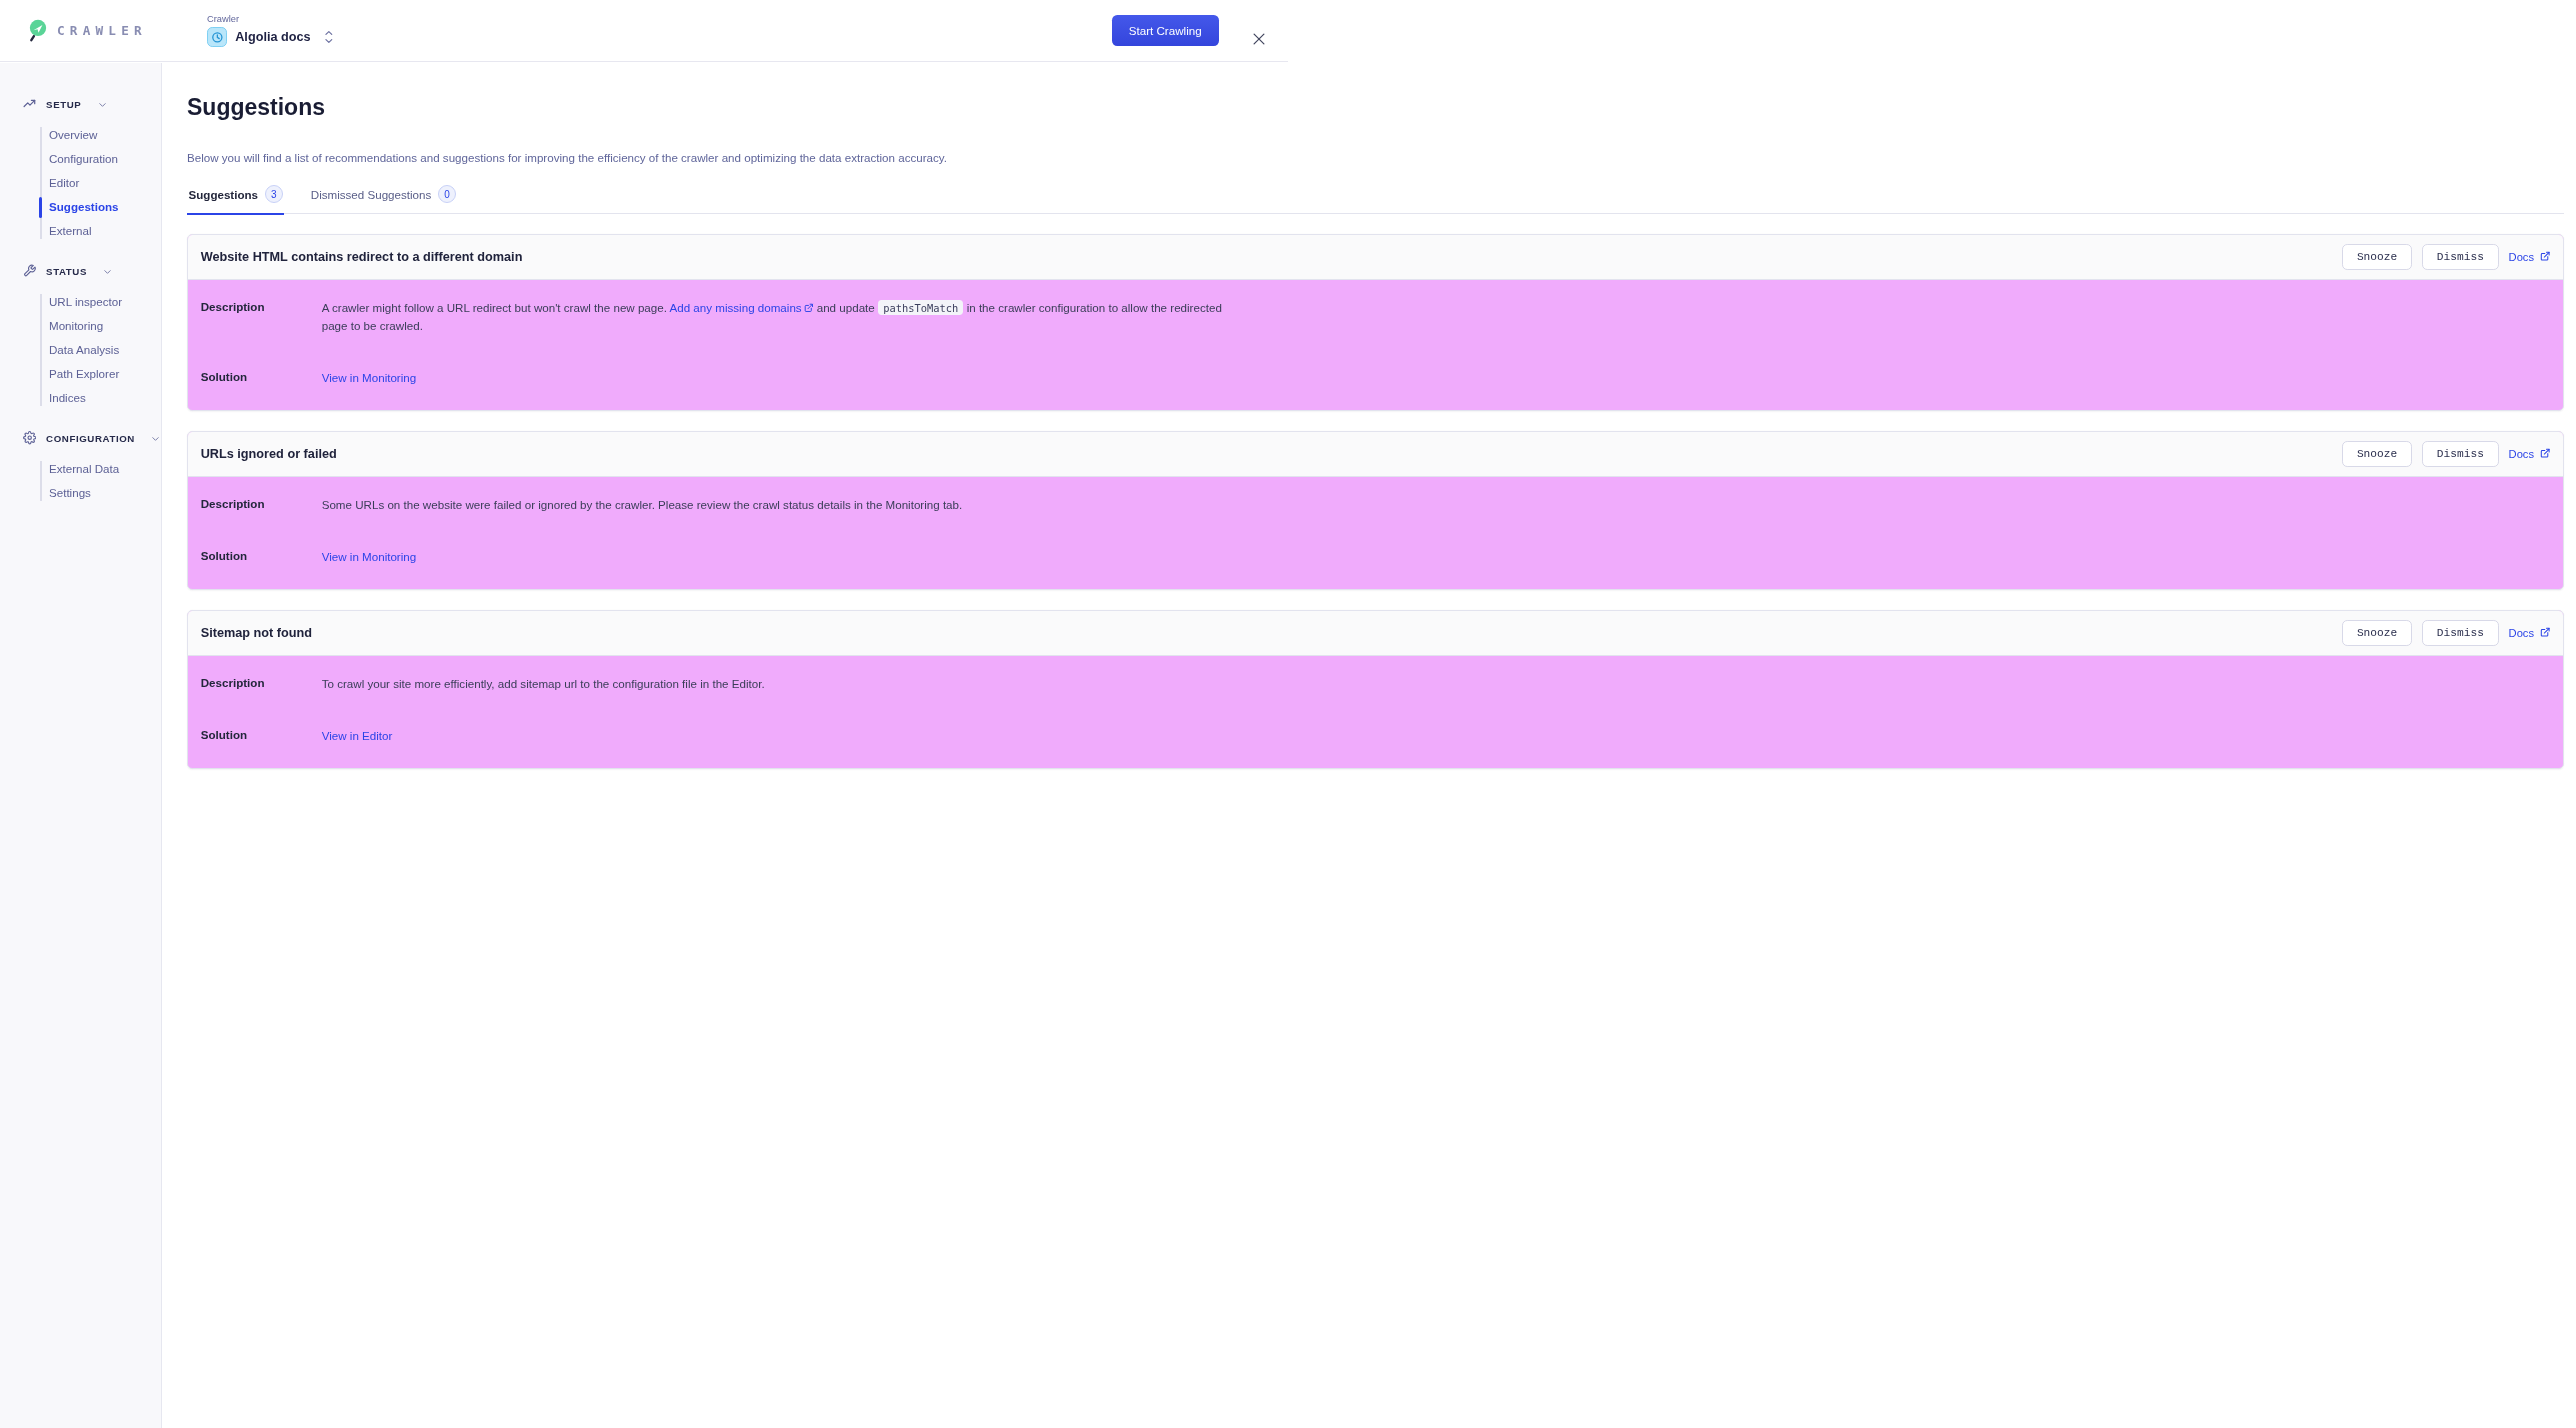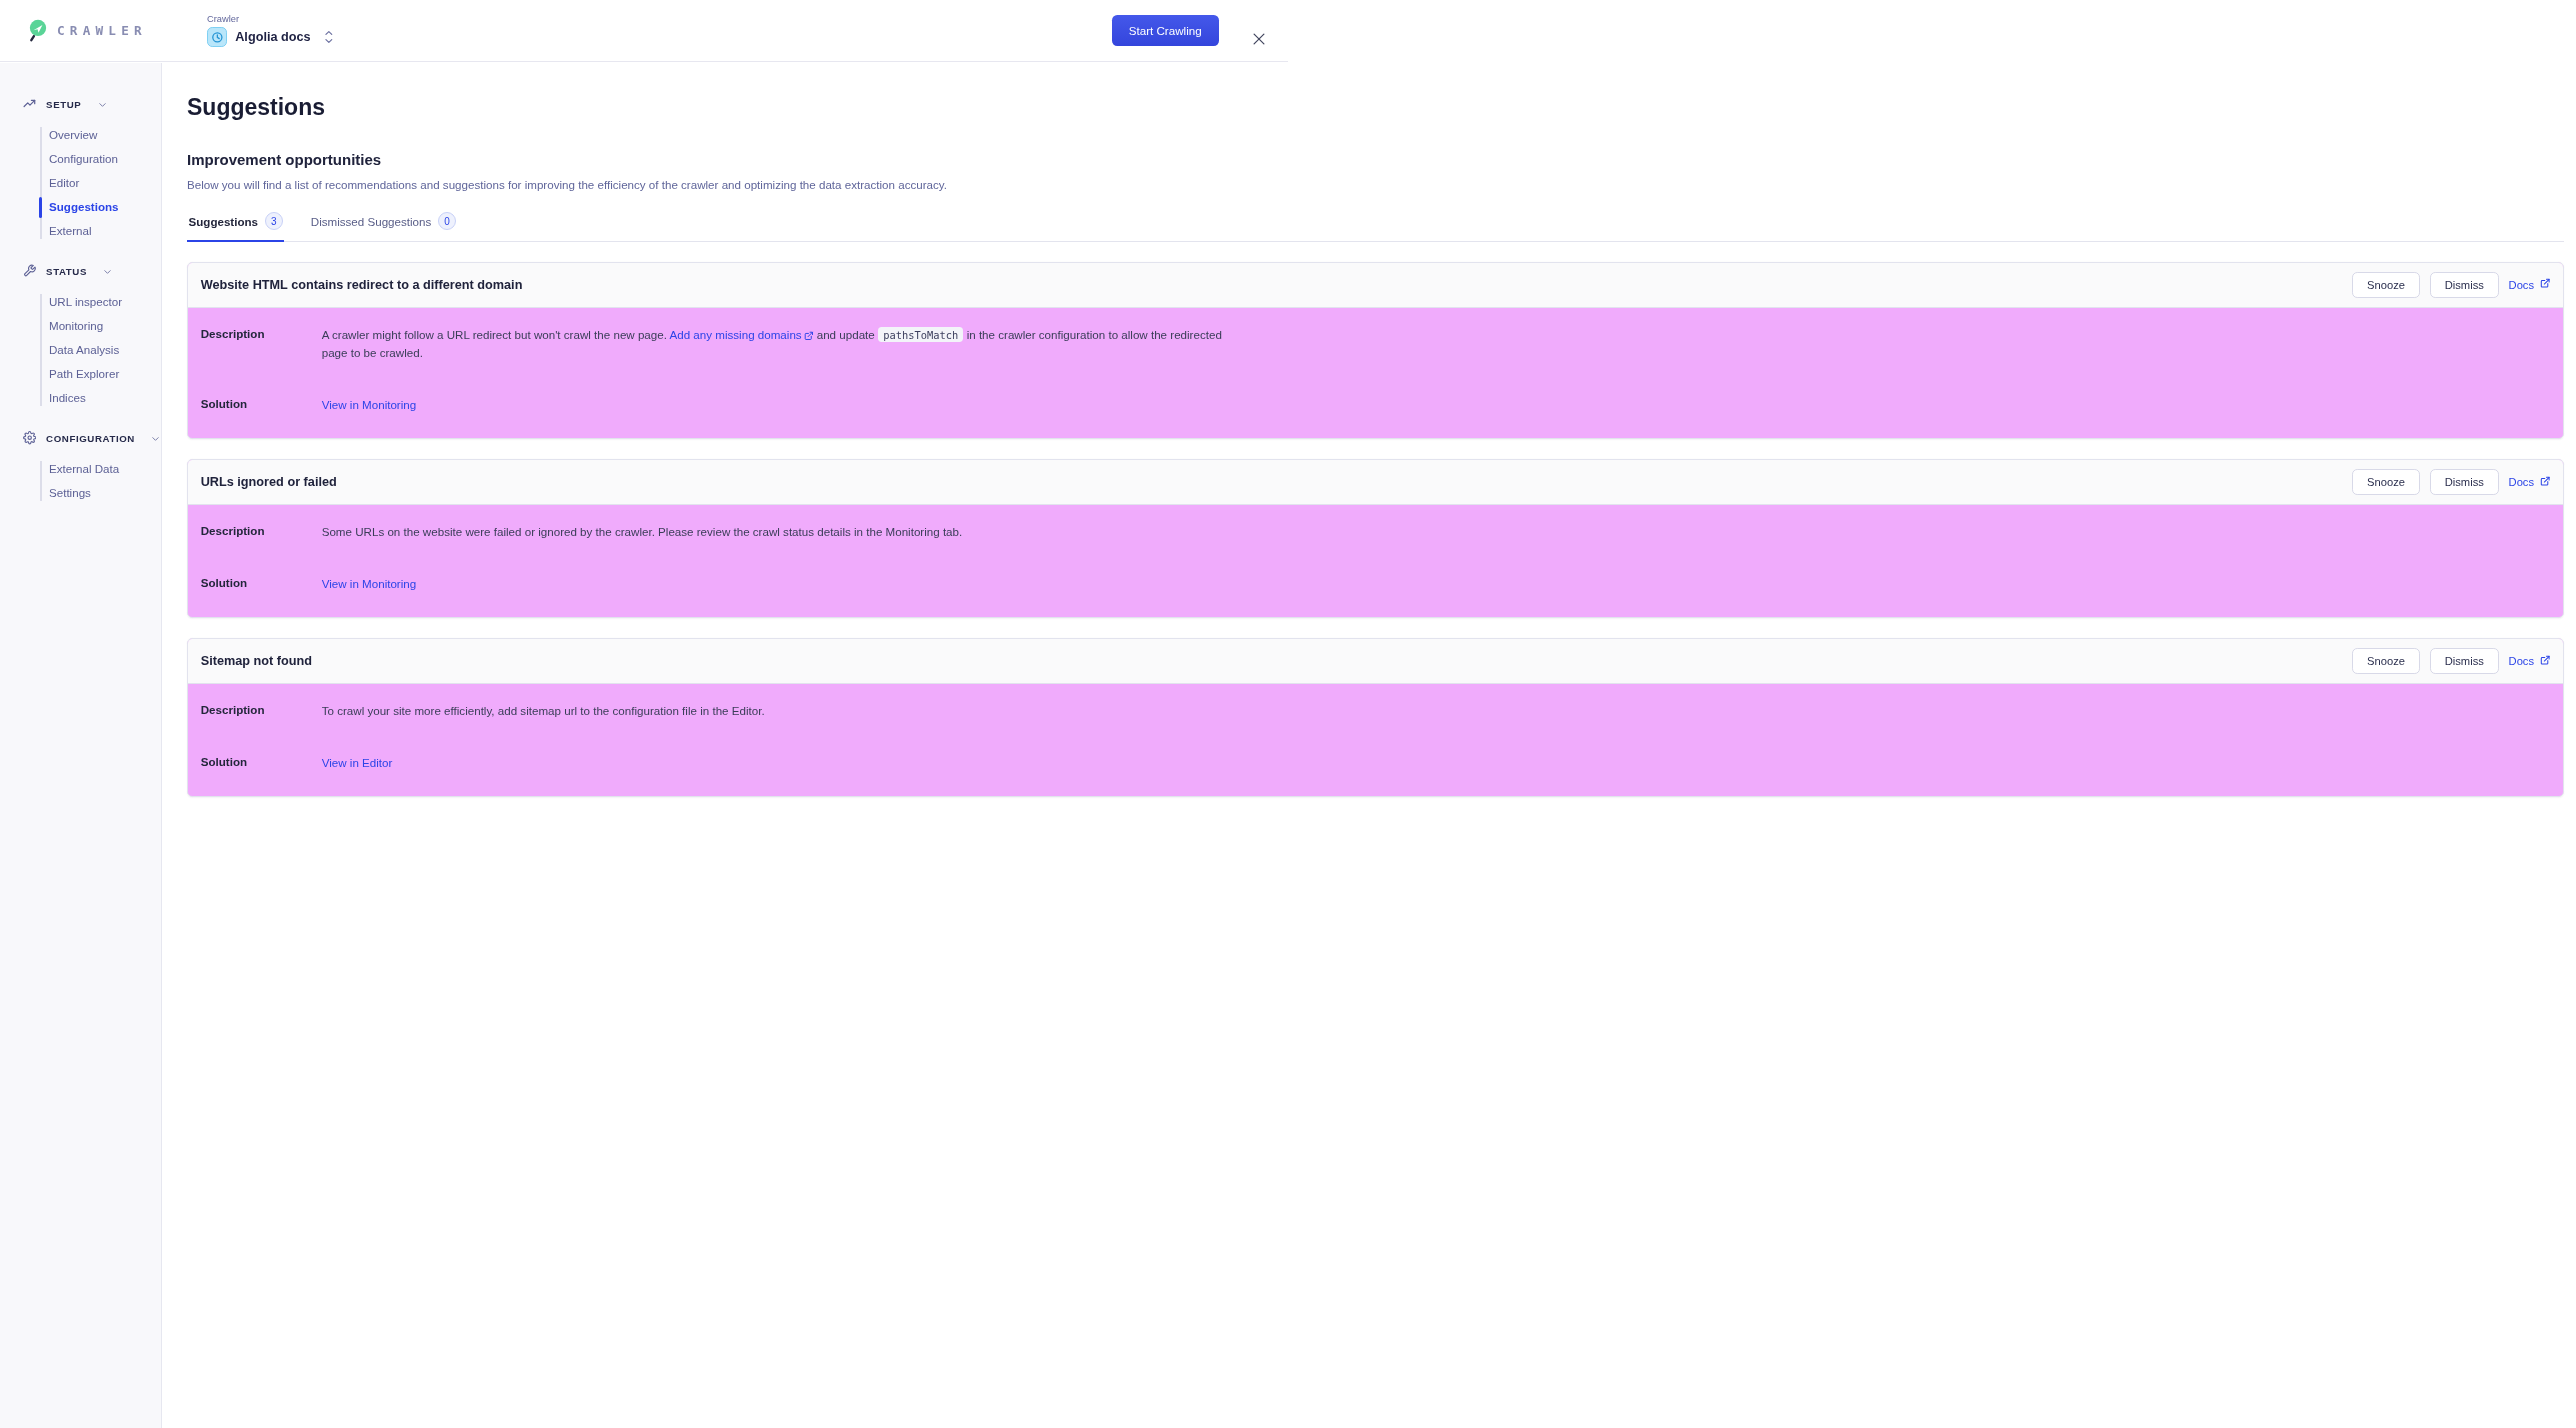--- a/index.html
+++ b/index.html
@@ -57,21 +57,21 @@
                border:0.7px solid #c8d1f7; color:#2b44e7; font-size:10px; font-weight:normal;
                display:flex; align-items:center; justify-content:center; }
 
   .card { margin-top:20px; border:0.7px solid #e2e3ee; border-radius:5.2px; background:#f0abfc;
           box-shadow:0 0.7px 1.5px rgba(35,38,59,.05); overflow:hidden; }
   .card-head { background:#fafafb; border-bottom:0.7px solid #e2e3ee; padding:9px 12.7px;
                display:flex; align-items:center; }
   .card-title { font-size:12.7px; font-weight:bold; color:#20233c; }
   .card-actions { margin-left:auto; display:flex; align-items:center; gap:9.7px; }
   .ghost-btn { background:#fff; border:0.7px solid #d8d9e8; border-radius:5.2px; padding:6px 14px;
-               font-size:11.2px; color:#2b2f4e; font-family:Liberation Sans, sans-serif; cursor:pointer; }
+               font-size:11.2px; color:#2b2f4e; font-family:Liberation Mono, monospace; cursor:pointer; }
   a.link { color:#2b44e7; text-decoration:none; cursor:pointer; }
   .docs-link { font-size:11.2px; display:flex; align-items:center; gap:3.7px; }
 
   .card-body { padding:19.4px 12.7px 24px 12.7px; }
   .row { display:flex; align-items:flex-start; }
   .row + .row { margin-top:35px; }
   .row-label { width:121px; flex:0 0 121px; font-size:11.6px; font-weight:bold; color:#23263b; }
   .row-value { font-size:11.6px; color:#3a3d58; line-height:1.45; max-width:903px; }
   .code-chip { font-family:"DejaVu Sans Mono", monospace; font-size:10.4px; background:#f3f4f9;
                border-radius:3.7px; padding:1.5px 5.2px; color:#3c3f5e; }
@@ -190,21 +190,20 @@
     </div>
     <div class="nav-items">
       <div class="nav-item">External Data</div>
       <div class="nav-item">Settings</div>
     </div>
   </div>
 </div>
 
 <div class="main">
   <h1 class="page-title">Suggestions</h1>
-  <h2 class="section-title">Improvement opportunities</h2>
   <div class="section-subtitle">Below you will find a list of recommendations and suggestions for improving the efficiency of the crawler and optimizing the data extraction accuracy.</div>
 
   <div class="tabs">
     <div class="tab active">
       <span>Suggestions</span>
       <span class="tab-badge">3</span>
     </div>
     <div class="tab">
       <span>Dismissed Suggestions</span>
       <span class="tab-badge">0</span>

